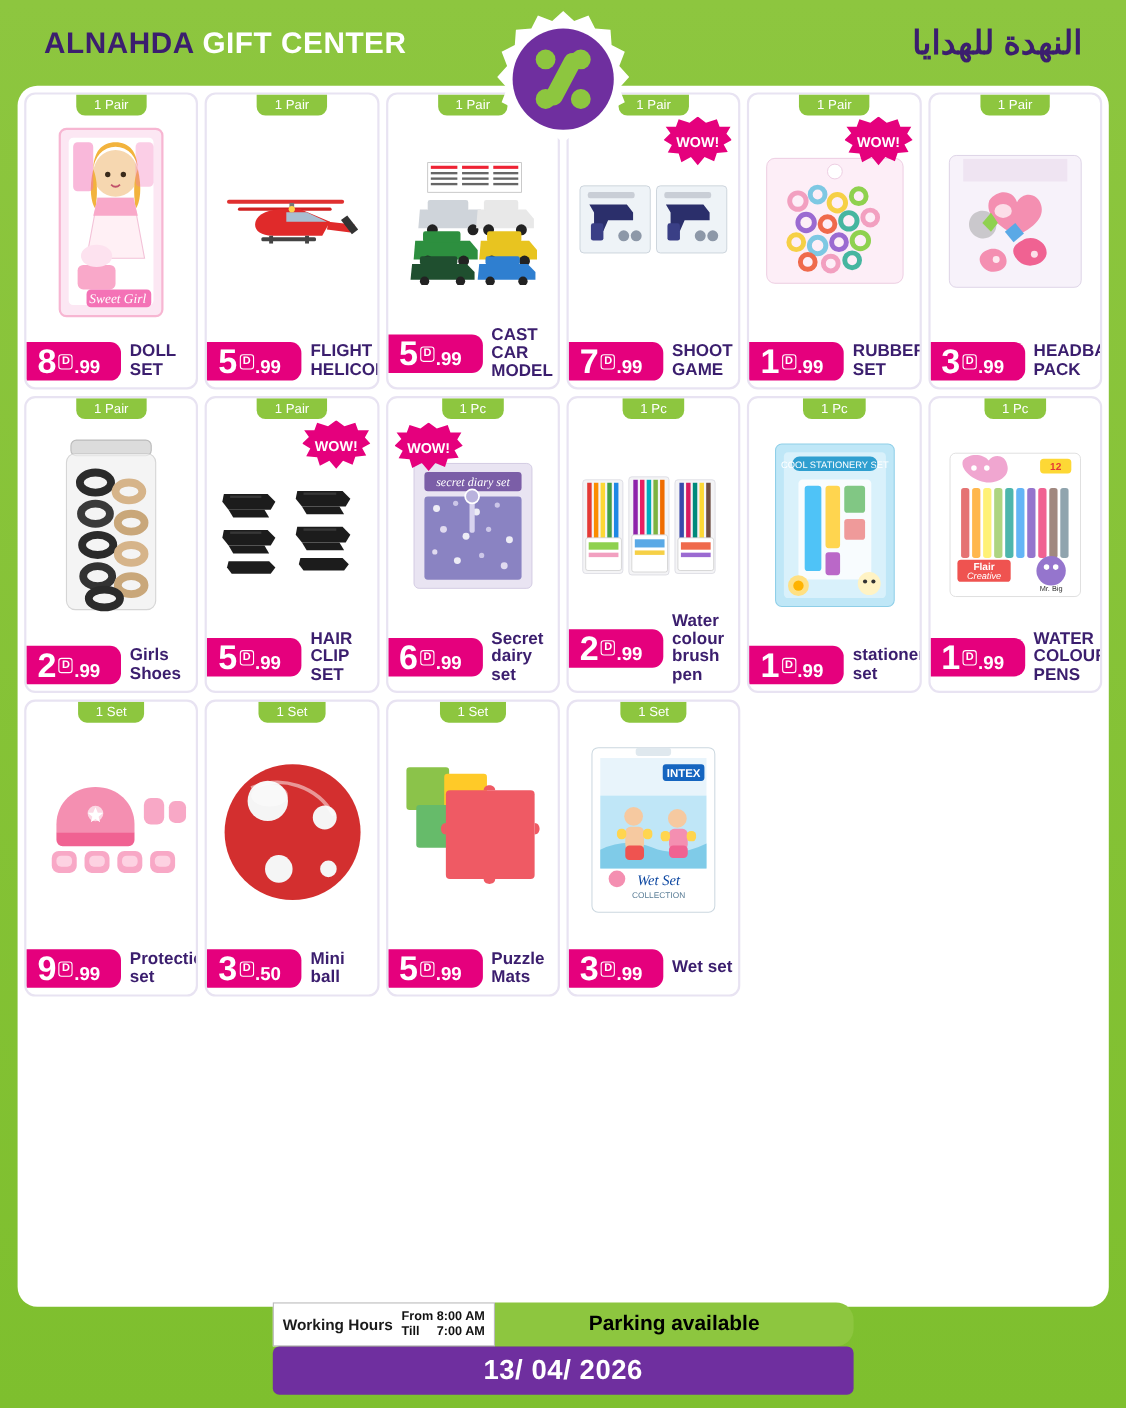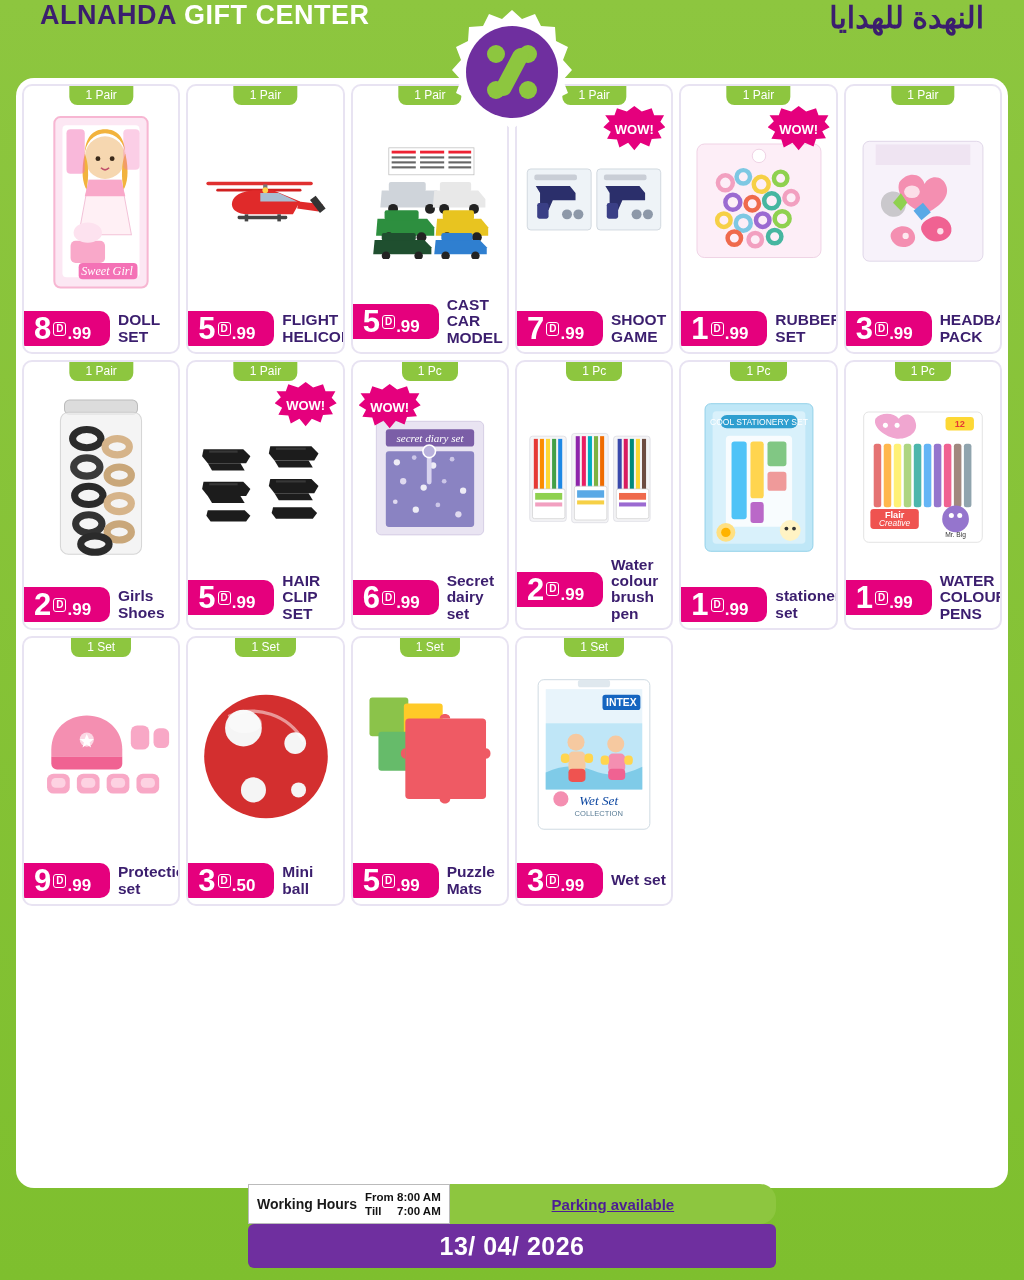--- a/index.html
+++ b/index.html
@@ -15,20 +15,21 @@
     background: linear-gradient(180deg,#8dc63f 0%,#7ebf2e 100%);
     position: relative;
     padding: 0;
   }
 
   
   .header {
     height: 78px;
     position: relative;
     display: flex;
+    align-items: center;
     justify-content: space-between;
     padding: 0 40px;
   }
   .brand {
     font-size: 27px;
     font-weight: bold;
     letter-spacing: .5px;
     white-space: nowrap;
   }
   .brand .b1 { color: #3b1e6e; }
@@ -155,27 +156,26 @@
     display: flex; align-items: center;
     padding: 0 8px;
     font-size: 14px; font-weight: bold; color: #1a1a1a;
     gap: 8px;
   }
   .wh-times { font-size: 11.5px; line-height: 1.25; color:#111; }
   .wh-times div { display: flex; gap: 6px; }
   .wh-times .lbl { width: 26px; }
   .parking {
     background: #8dc63f;
-    color: #4c1d95;
-    font-size: 15px; font-weight: bold;
+    color: #000000;
+    font-size: 19px; font-weight: bold;
     display: flex; align-items: center; justify-content: center;
     flex: 1;
     border-top-right-radius: 16px;
     border-bottom-right-radius: 16px;
-    text-decoration: underline;
   }
   .f-bot {
     position: absolute;
     left: 232px; right: 232px; top: 40px;
     height: 44px;
     background: #6f2f9f;
     border-radius: 6px;
     display: flex; align-items: center; justify-content: center;
     gap: 14px;
     color: #fff;

